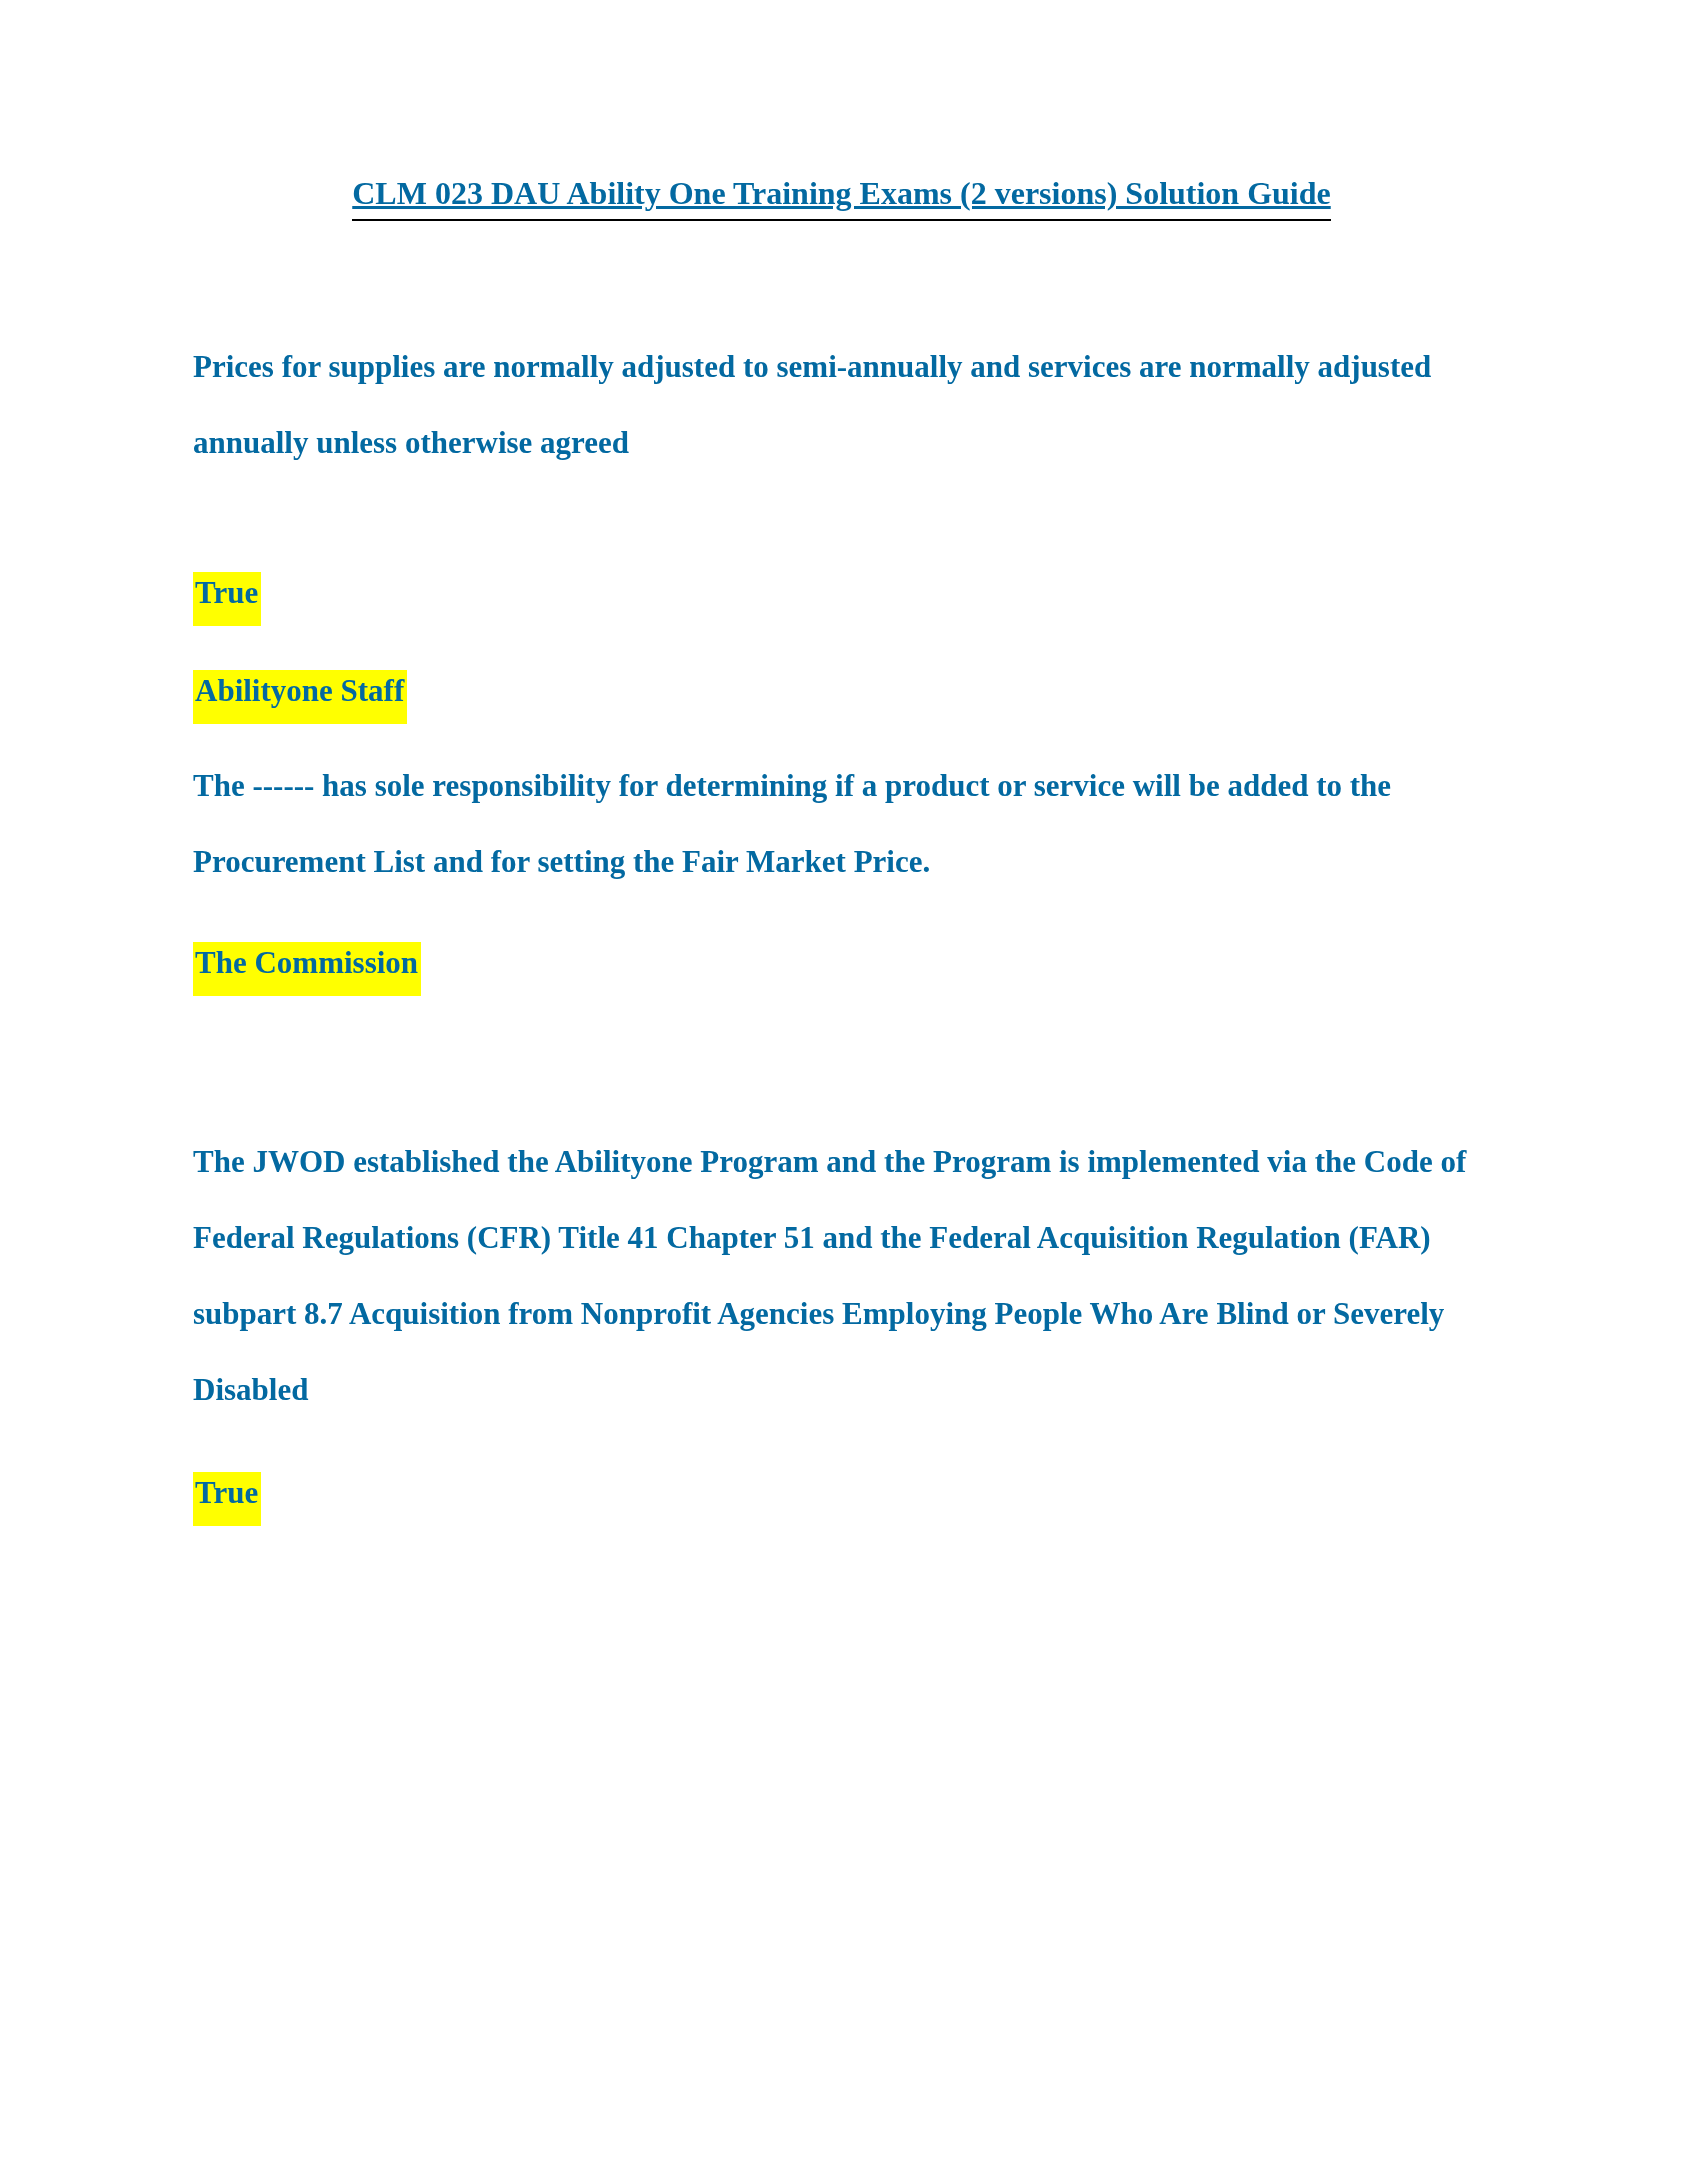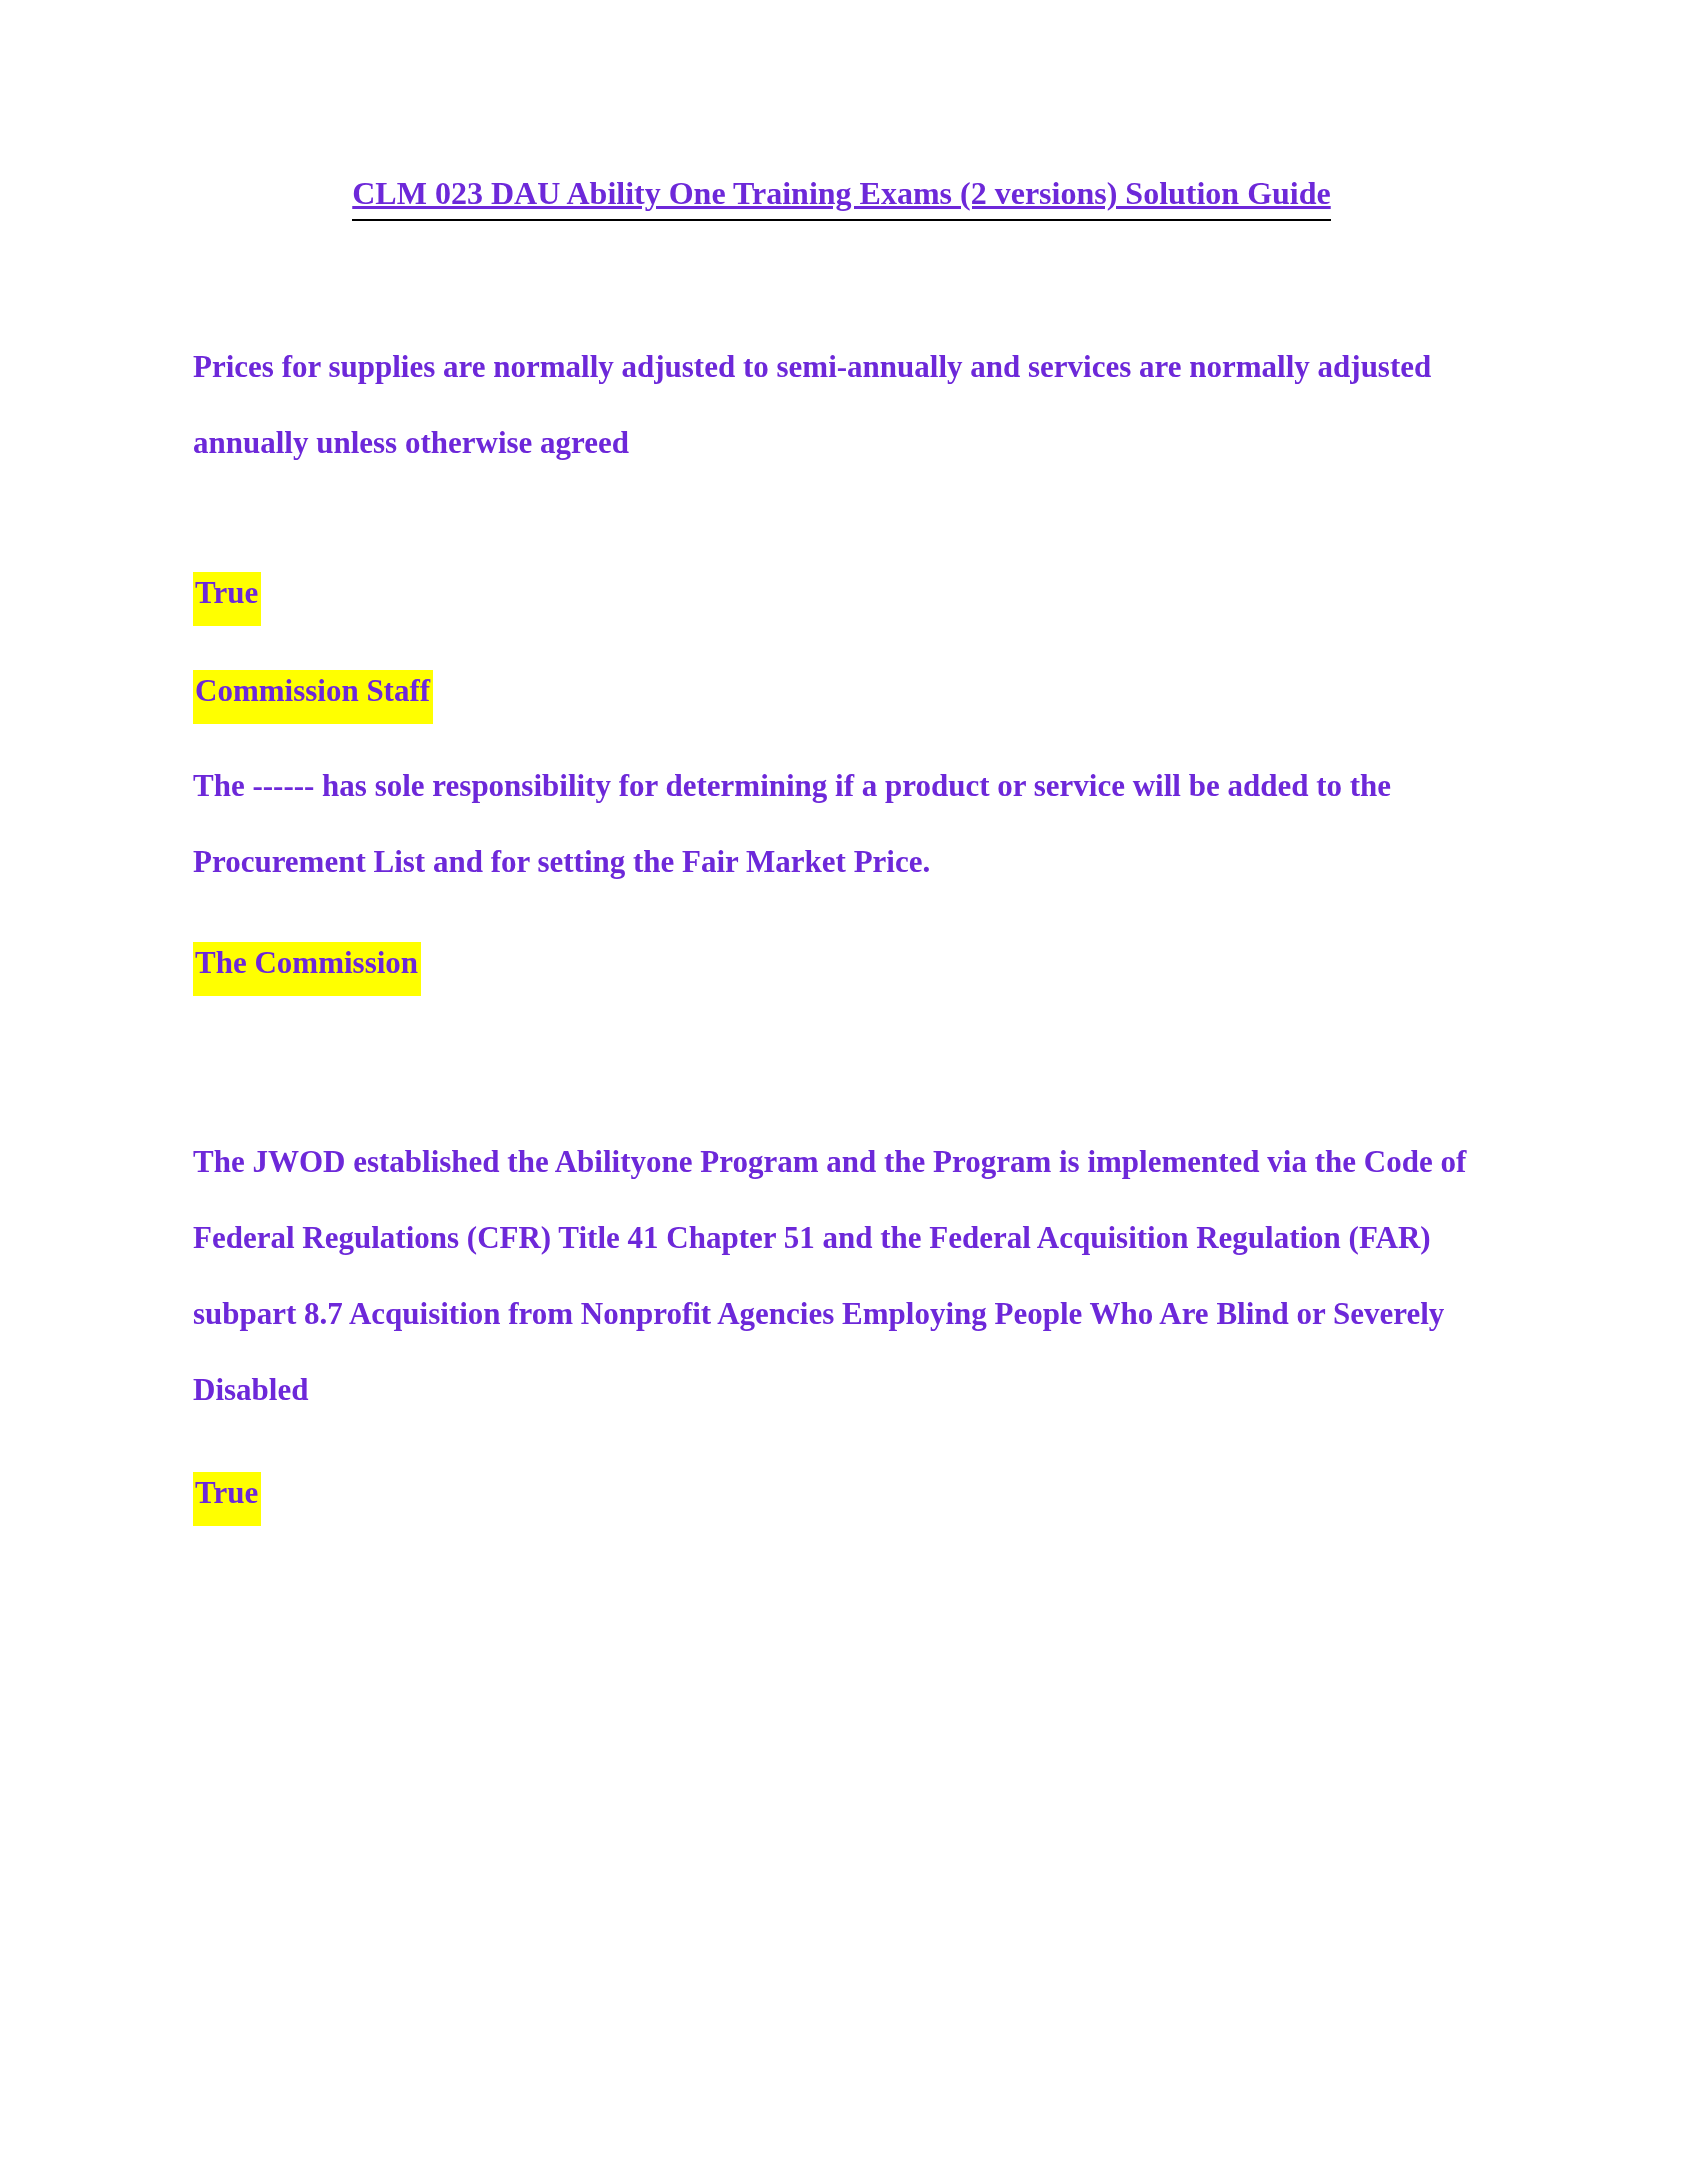--- a/index.html
+++ b/index.html
@@ -5,21 +5,21 @@
   html, body {
     margin: 0;
     padding: 0;
     background: #ffffff;
   }
   .page {
     position: relative;
     width: 1683px;
     height: 2178px;
     background: #ffffff;
-    color: #6d28d9;
+    color: #0369a1;
     font-family: "Liberation Serif", "DejaVu Serif", serif;
     overflow: hidden;
   }
   .content {
     padding: 0 193px;
   }
   .doc-title {
     margin: 0;
     padding-top: 172px;
     font-size: 32px;
@@ -58,21 +58,21 @@
 <body>
 
 <div class="page">
   <div class="content">
 
     <h1 class="doc-title"><span class="title-underline">CLM 023 DAU Ability One Training Exams (2 versions) Solution Guide</span></h1>
 
     <p class="q" id="q1">Prices for supplies are normally adjusted to semi-annually and services are normally adjusted annually unless otherwise agreed</p>
     <p class="a" id="a1"><span class="highlight">True</span></p>
 
-    <p class="a" id="a2"><span class="highlight">Commission Staff</span></p>
+    <p class="a" id="a2"><span class="highlight">Abilityone Staff</span></p>
 
     <p class="q" id="q3">The ------ has sole responsibility for determining if a product or service will be added to the Procurement List and for setting the Fair Market Price.</p>
     <p class="a" id="a3"><span class="highlight">The Commission</span></p>
 
     <p class="q" id="q4">The JWOD established the Abilityone Program and the Program is implemented via the Code of Federal Regulations (CFR) Title 41 Chapter 51 and the Federal Acquisition Regulation (FAR) subpart 8.7 Acquisition from Nonprofit Agencies Employing People Who Are Blind or Severely Disabled</p>
     <p class="a" id="a4"><span class="highlight">True</span></p>
 
 
   </div>
 </div>

